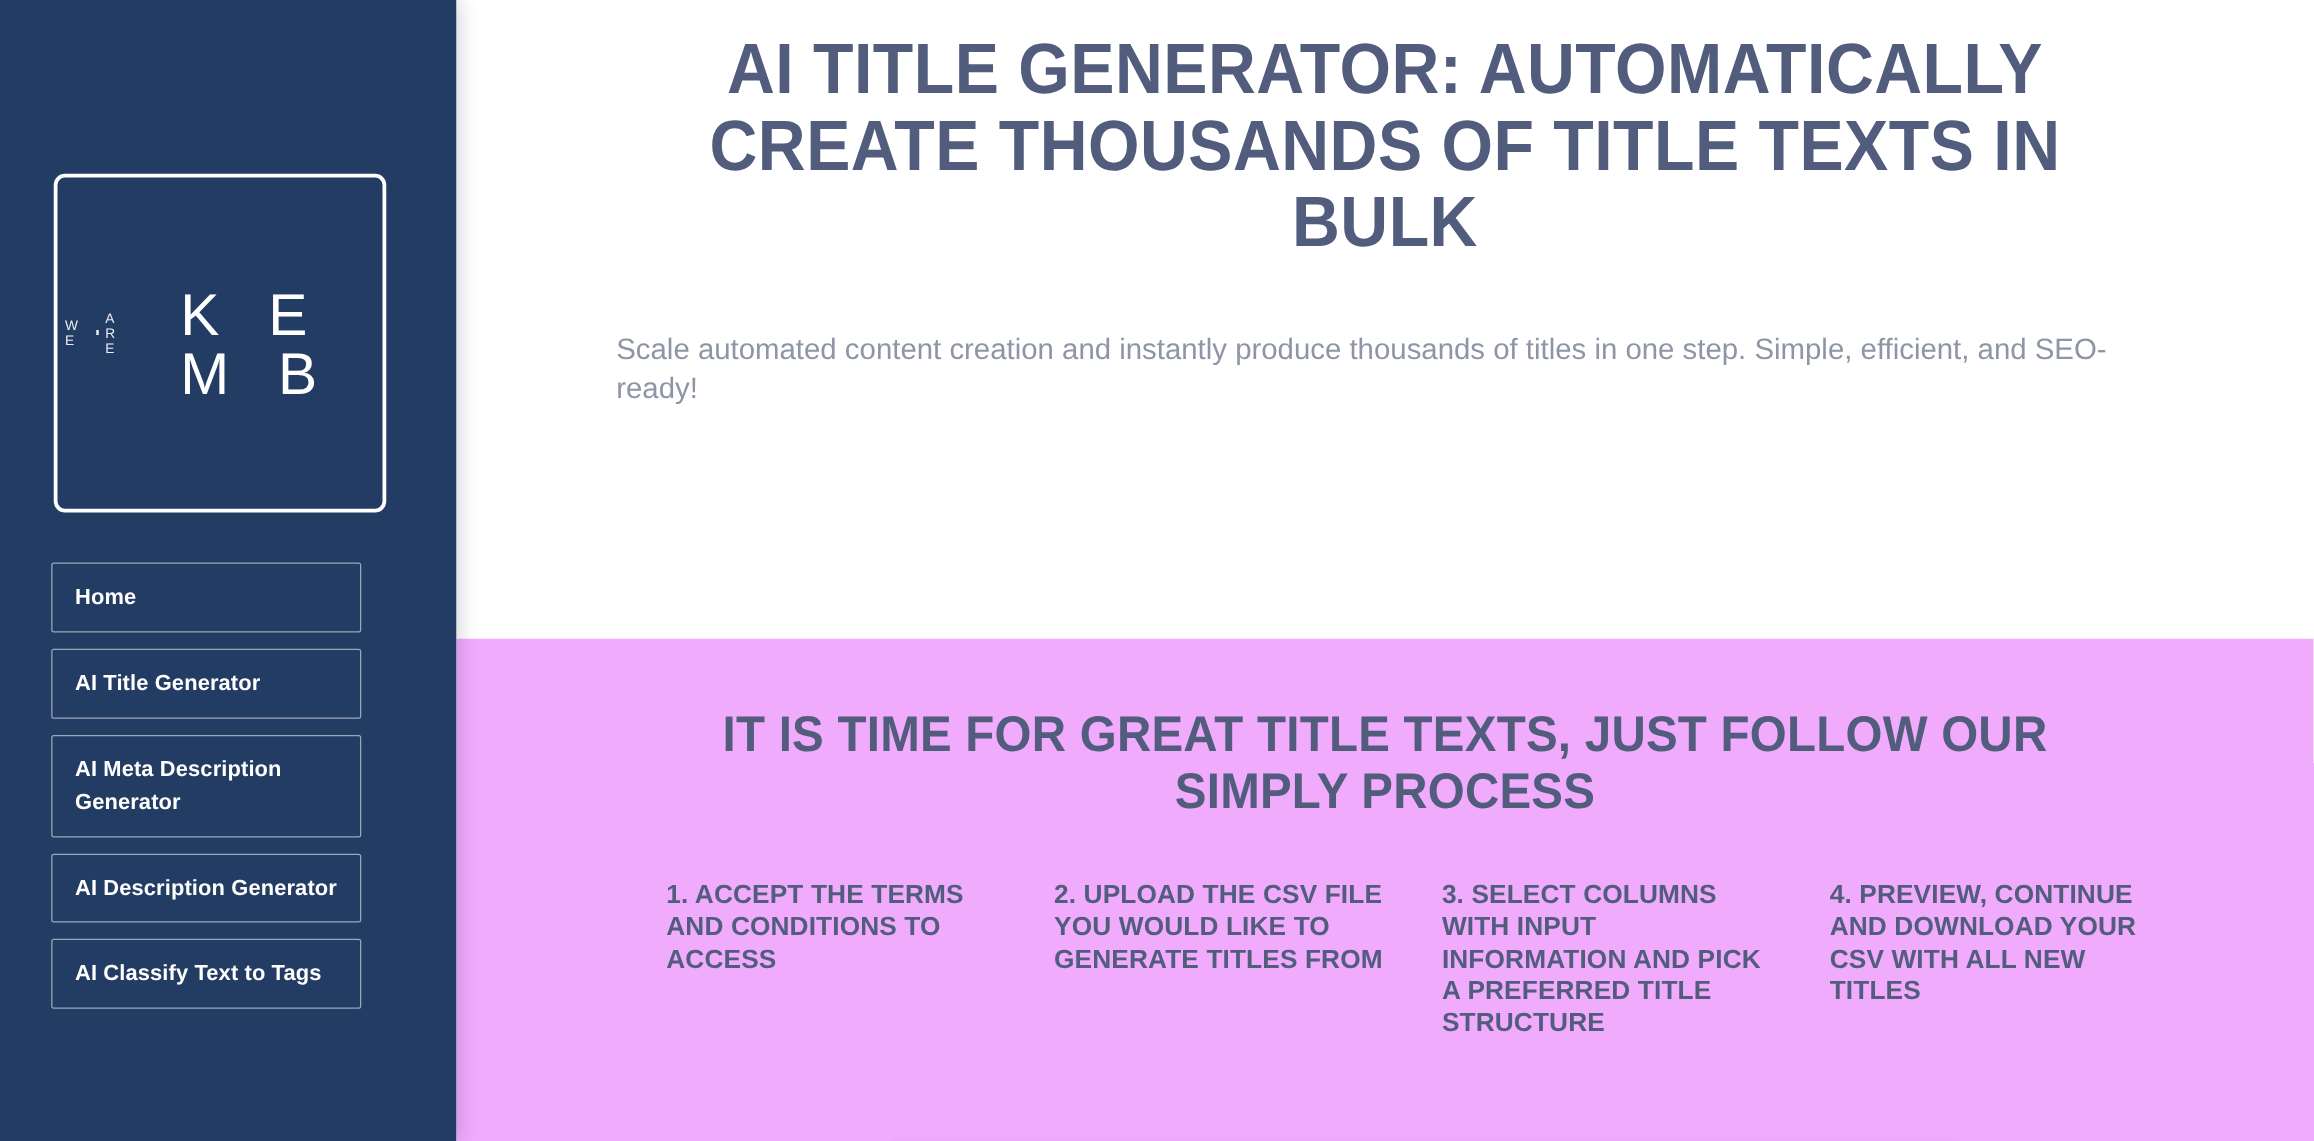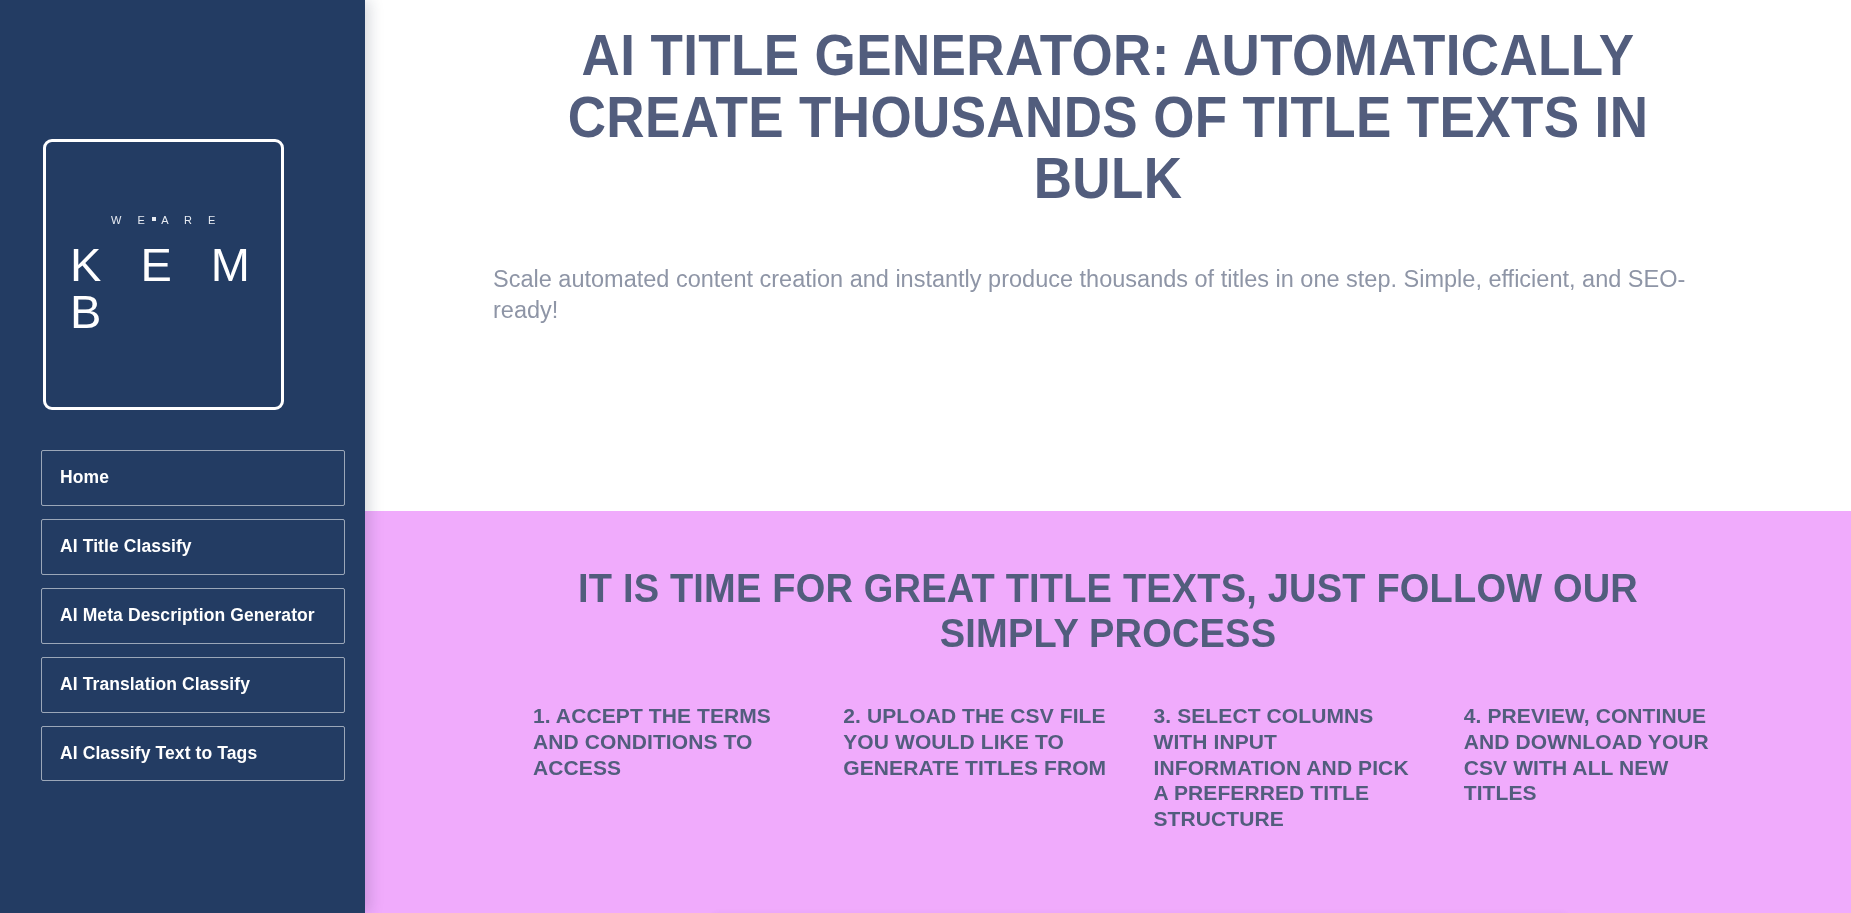--- a/index.html
+++ b/index.html
@@ -18,25 +18,24 @@
     position:relative;
     width:365px; min-width:365px; height:913px;
     background:#233C63;
     box-shadow:4px 0 14px rgba(20,35,60,0.18);
     z-index:5;
     overflow:hidden;
   }
   .logo-box {
     position:absolute;
     left:43px; top:139px;
-    width:241px; height:271px;
+    width:266px; height:271px;
     border:3px solid #ffffff;
     border-radius:9px;
     display:flex;
-    flex-direction:column;
     align-items:center;
     justify-content:center;
   }
   .logo-weare {
     font-size:11px;
     letter-spacing:6.5px;
     color:#e8ecf3;
     font-weight:400;
     display:flex;
     align-items:center;
@@ -55,21 +54,21 @@
   .logo-kemb {
     font-size:47px;
     letter-spacing:13px;
     color:#ffffff;
     font-weight:300;
     padding-left:12px;
     line-height:1;
     margin-left:12px;
   }
 
-  .nav { position:absolute; left:41px; top:450px; width:304px; }
+  .nav { position:absolute; left:41px; top:450px; width:248px; }
   .nav-item {
     border:1px solid rgba(255,255,255,0.55);
     border-radius:2px;
     padding:14px 18px;
     margin-bottom:13px;
     color:#ffffff;
     font-size:17.5px;
     font-weight:700;
     line-height:1.48;
     letter-spacing:0.1px;
@@ -205,27 +204,27 @@
         <span>A R E</span>
       </div>
       <div class="logo-kemb">K E M B</div>
     </div>
 
     <nav class="nav">
       <div class="nav-item">
         <span>Home</span>
       </div>
       <div class="nav-item">
-        <span>AI Title Classify</span>
+        <span>AI Title Generator</span>
       </div>
       <div class="nav-item">
         <span>AI Meta Description Generator</span>
       </div>
       <div class="nav-item">
-        <span>AI Translation Classify</span>
+        <span>AI Description Generator</span>
       </div>
       <div class="nav-item">
         <span>AI Classify Text to Tags</span>
       </div>
     </nav>
 
   </aside>
 
   <main class="main">
 

